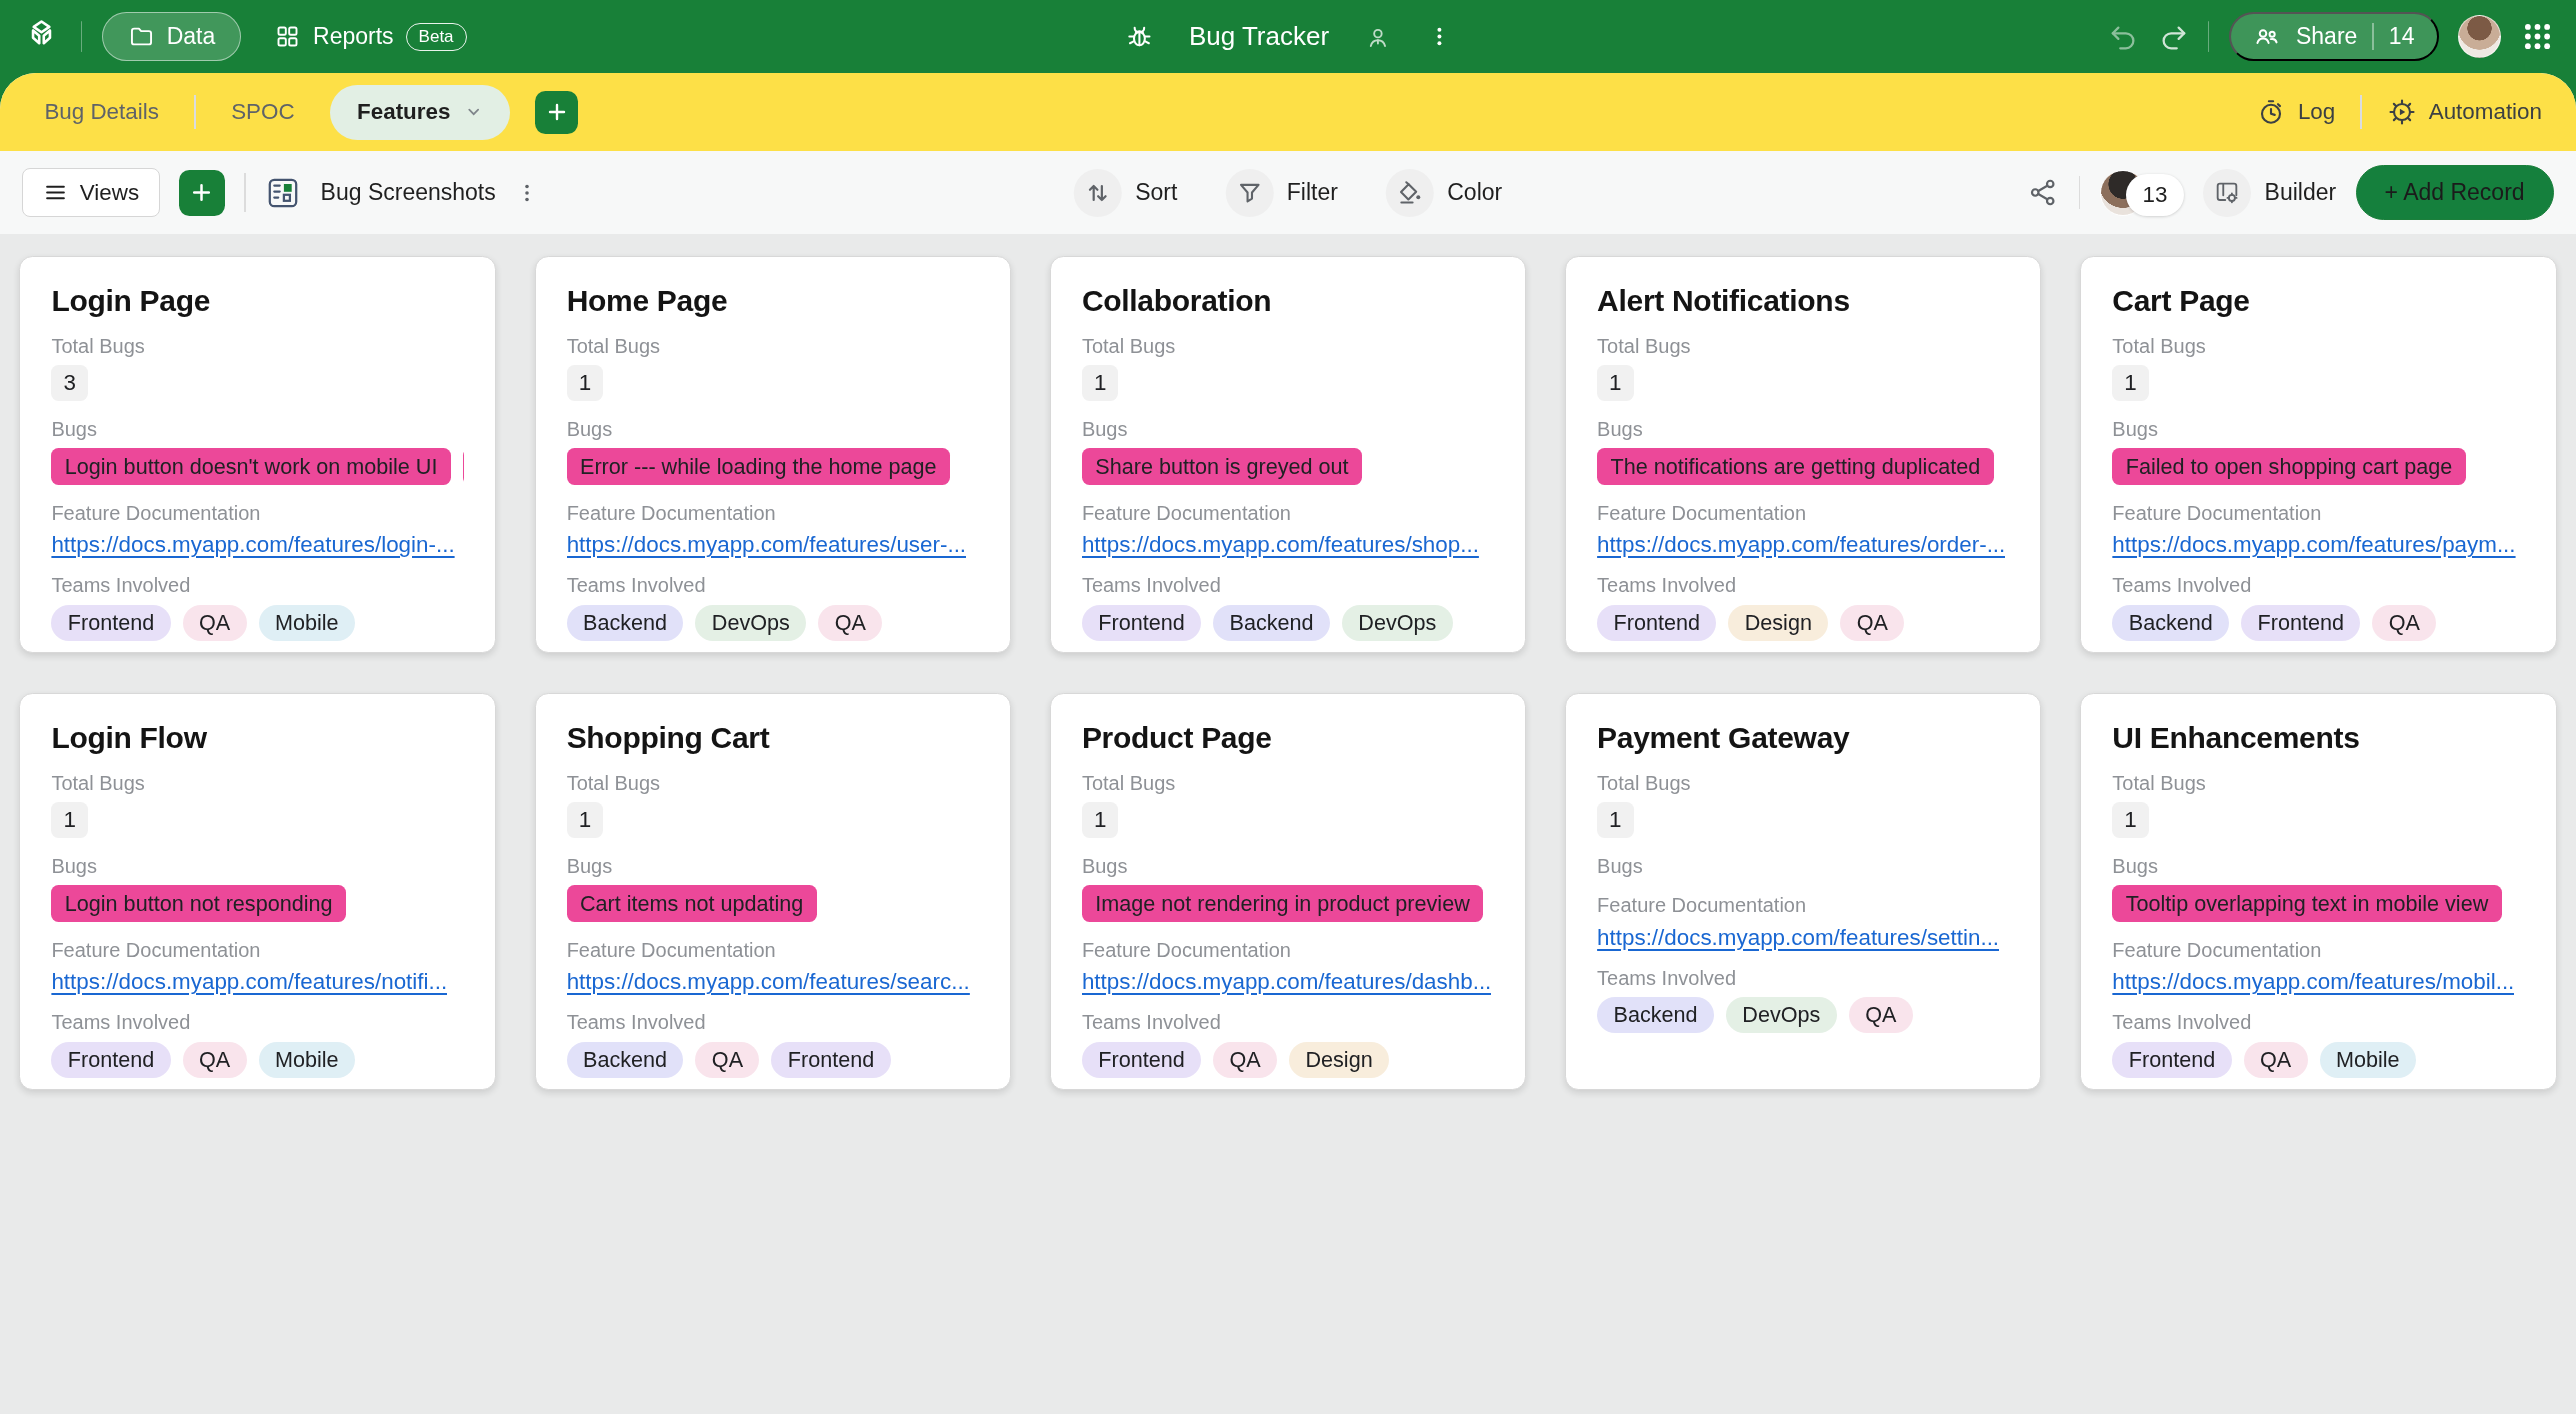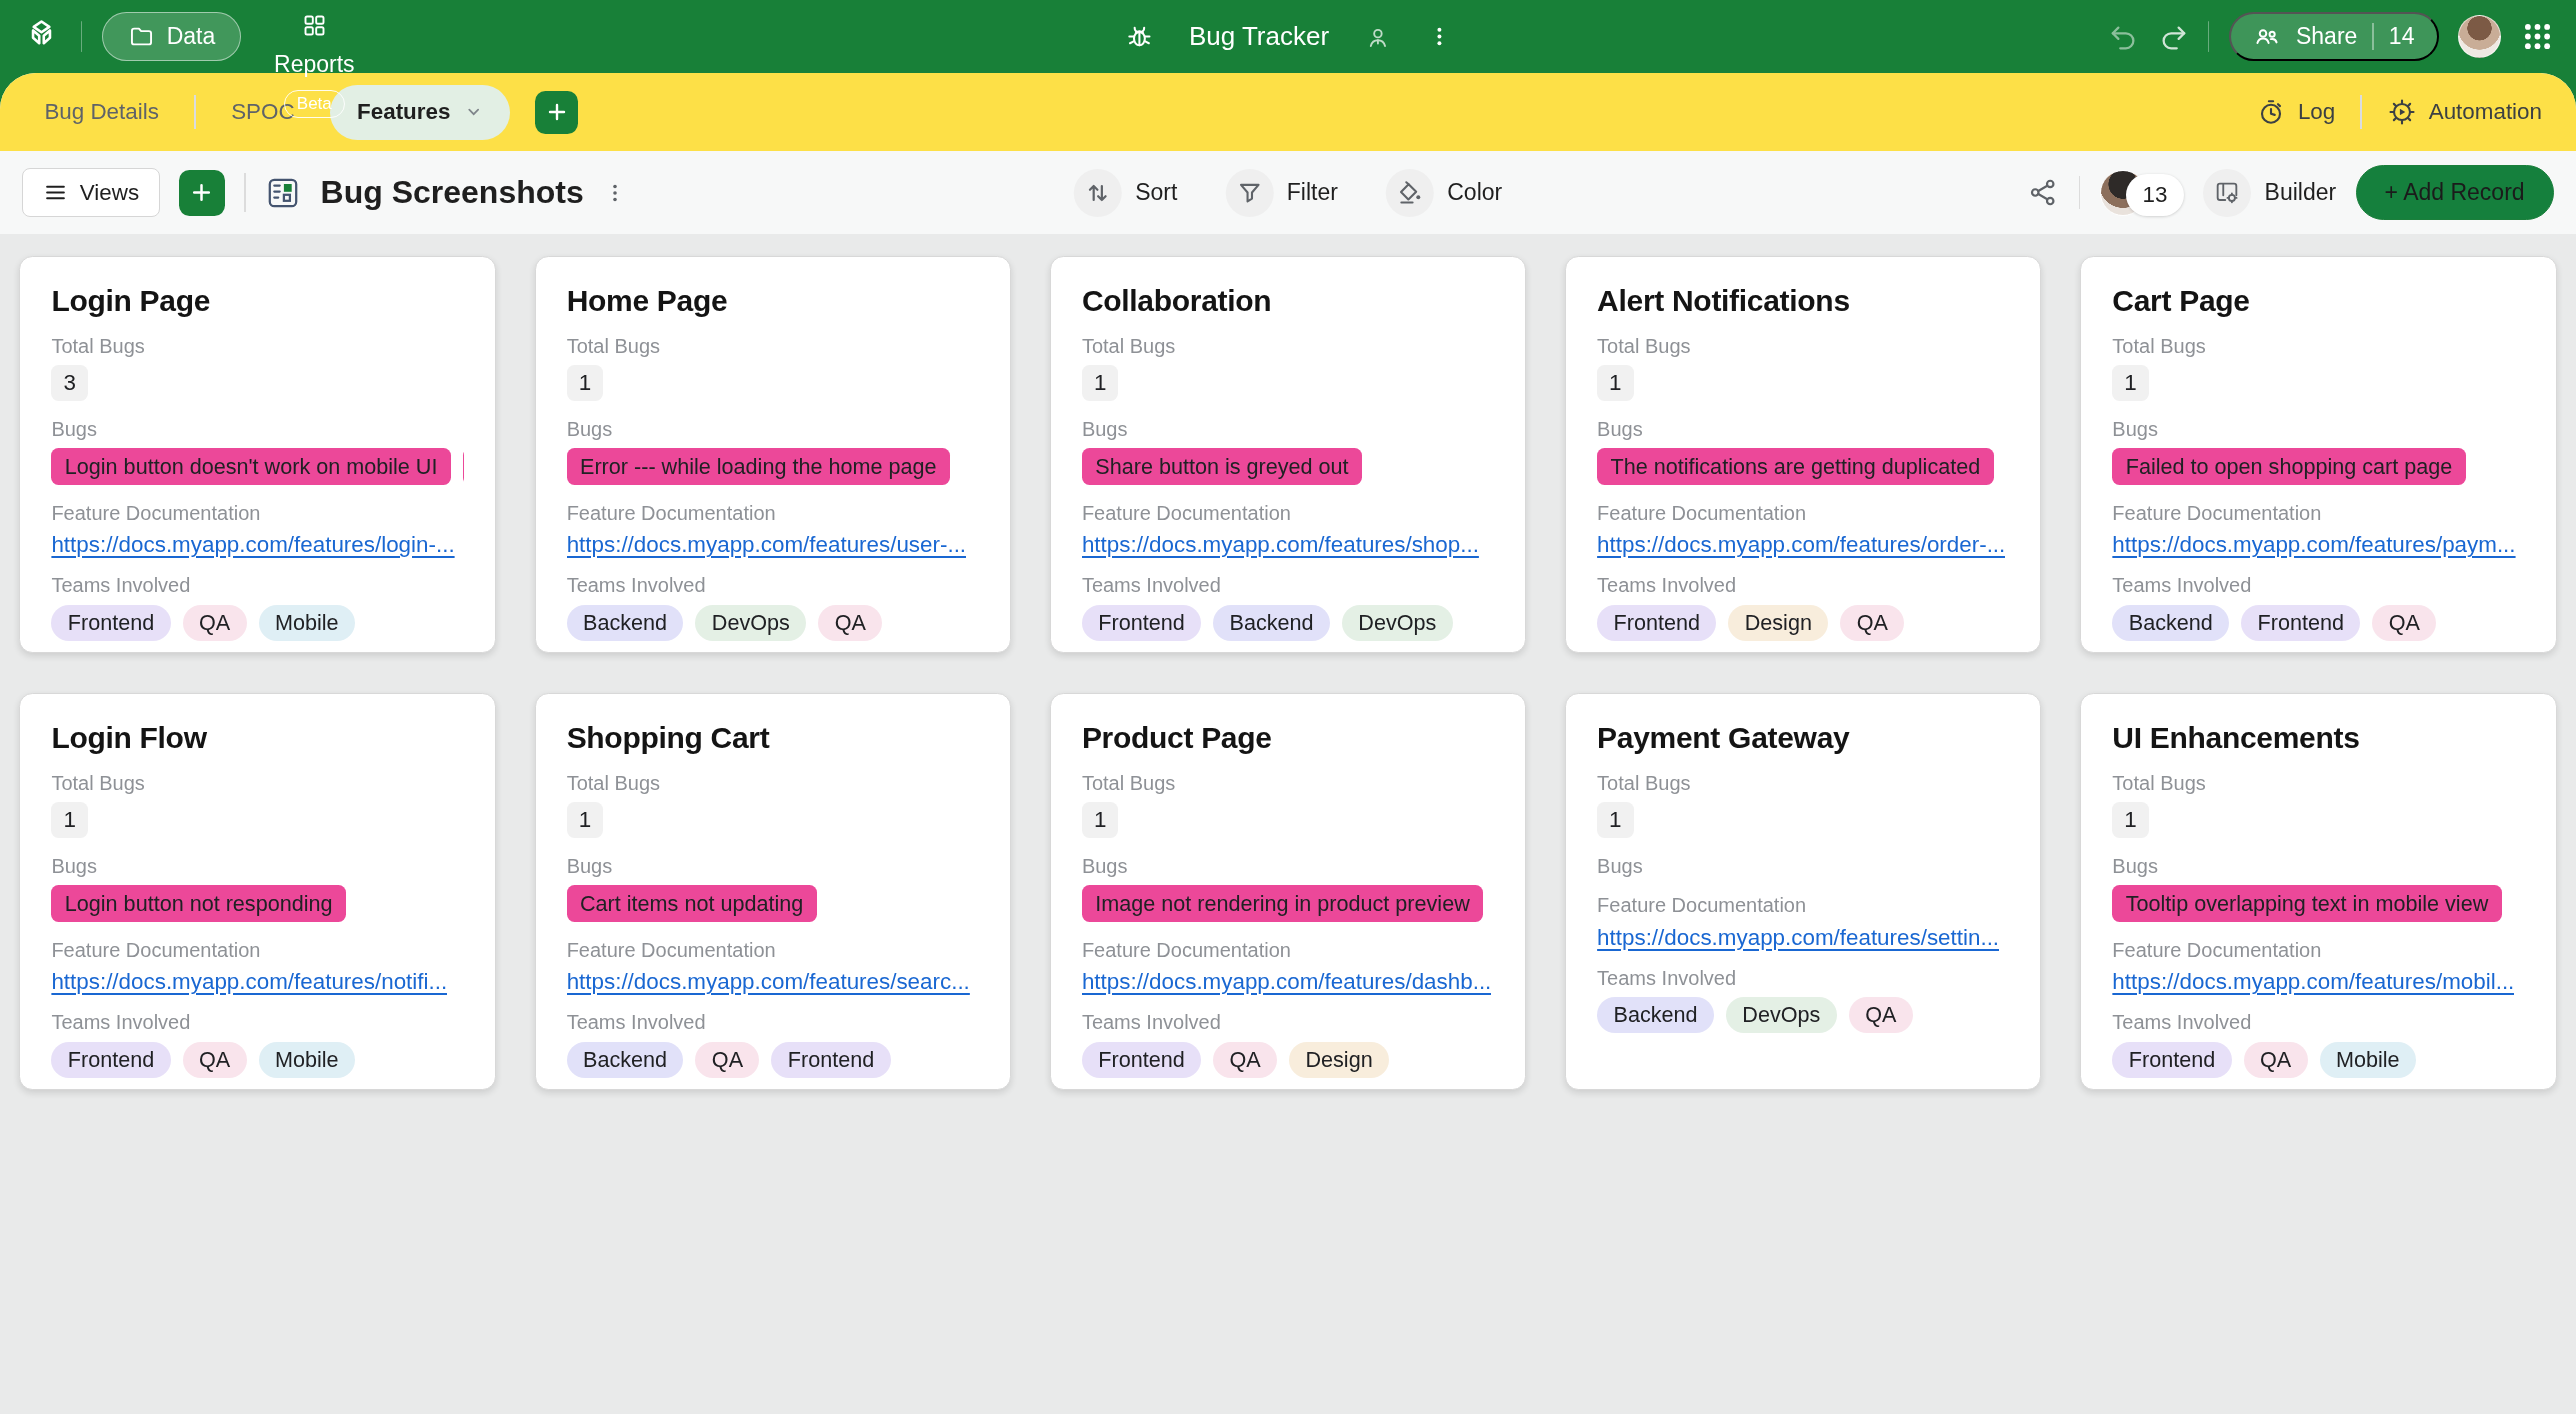--- a/index.html
+++ b/index.html
@@ -13,21 +13,21 @@
   svg { display:block; }
 
   
   .topbar { height:73px; display:flex; align-items:center; justify-content:space-between; padding:0 22.4px; position:relative; }
   .tb-left, .tb-right { display:flex; align-items:center; gap:19.4px; }
   .tb-center { position:absolute; left:50%; top:0; height:73px; transform:translateX(-50%); display:flex; align-items:center; gap:34px; }
   .logo { width:39px; height:39px; }
   .vdiv-w { width:1.5px; height:31px; background:rgba(255,255,255,.35); border-radius:1.5px; }
   .nav-pill { display:flex; align-items:center; gap:12px; height:49px; padding:0 25px; border-radius:745px;
     background:rgba(255,255,255,.18); border:1.5px solid rgba(255,255,255,.5); color:#fff; font-size:23px; font-weight:500; cursor:pointer; }
-  .nav-item { display:flex; align-items:center; gap:12px; height:49px; padding:0 13.4px; border:none; background:transparent; color:#fff; font-size:23px; font-weight:500; cursor:pointer;flex-direction:column; }
+  .nav-item { display:flex; align-items:center; gap:12px; height:49px; padding:0 13.4px; border:none; background:transparent; color:#fff; font-size:23px; font-weight:500; cursor:pointer; }
   .beta { border:1.5px solid rgba(255,255,255,.9); border-radius:745px; font-size:17px; padding:3px 12px; font-weight:500; }
   .app-title { color:#fff; font-size:26px; font-weight:500; }
   .share-pill { display:flex; align-items:center; gap:15px; height:49px; padding:0 22.4px; border-radius:745px; background:rgba(255,255,255,.17); color:#fff; font-size:23px; font-weight:500; cursor:pointer; }
   .share-sep { width:1.5px; height:27px; background:rgba(255,255,255,.4); }
   .avatar { width:43px; height:43px; border-radius:50%; background:radial-gradient(circle at 50% 30%, #7c5a45 0 34%, #c9ad97 35% 60%, #efe9e3 61% 100%); border:1.5px solid rgba(255,255,255,.6); }
   .icon-btn { background:none; border:none; cursor:pointer; display:flex; align-items:center; }
 
   
   .sheet { height:1342px; background:#fff; border-radius:36px 36px 0 0; overflow:hidden; display:flex; flex-direction:column; }
 
@@ -39,21 +39,21 @@
   .tab-active { display:flex; align-items:center; gap:13.4px; height:55px; padding:0 27px; background:#e2efe4; border:none; border-radius:745px; font-size:22.4px; font-weight:600; color:#1f1f1f; cursor:pointer; }
   .plus-btn { width:43px; height:43px; border-radius:10.4px; background:#188038; border:none; cursor:pointer; display:flex; align-items:center; justify-content:center; }
   .bar-action { display:flex; align-items:center; gap:12px; font-size:22.4px; color:#3c4043; font-weight:500; background:none; border:none; cursor:pointer; }
 
   
   .toolbar { height:83px; background:#f7f8f8; display:flex; align-items:center; justify-content:space-between; padding:0 22.4px; position:relative; }
   .tool-left, .tool-right { display:flex; align-items:center; gap:19.4px; }
   .tool-center { position:absolute; left:50%; transform:translateX(-50%); display:flex; align-items:center; gap:48px; }
   .views-btn { display:flex; align-items:center; gap:12px; height:49px; padding:0 19.4px; background:#fff; border:1.5px solid #d6d6d6; border-radius:8px; font-size:22.4px; font-weight:500; color:#1f1f1f; cursor:pointer; }
   .tool-div { width:1.5px; height:39px; background:#dcdcdc; }
-  .view-title { font-size:32px; font-weight:700; color:#1f1f1f; }
+  .view-title { font-size:23px; font-weight:400; color:#1f1f1f; }
   .circle-ico { width:48px; height:48px; border-radius:50%; background:#efefef; display:flex; align-items:center; justify-content:center; }
   .tool-group { display:flex; align-items:center; gap:13.4px; background:none; border:none; cursor:pointer; font-size:23px; font-weight:500; color:#1f1f1f; }
   .collab { display:flex; align-items:flex-end; cursor:pointer; }
   .avatar-sm { width:46px; height:46px; border-radius:50%; background:radial-gradient(circle at 50% 30%, #2e2a28 0 38%, #8c6f5c 39% 62%, #e9e2dc 63% 100%); border:1.5px solid #fff; }
   .count-pill { margin-left:-19.4px; background:#fff; border-radius:745px; height:42px; padding:0 16.4px; display:flex; align-items:center; font-size:22.4px; font-weight:500; color:#1f1f1f; box-shadow:0 0.7px 3px rgba(0,0,0,.18); position:relative; }
   .add-record { height:55px; padding:0 28px; border-radius:745px; background:#15803d; border:1.9px solid #1b7f3b; font-size:23px; font-weight:500; color:#1b1b1b; cursor:pointer; }
 
   
   .content { flex:1; background:#e9eaea; padding:22.4px 19.4px; overflow:hidden; }
   .grid { display:grid; grid-template-columns:repeat(5,1fr); column-gap:39px; row-gap:40px; }

